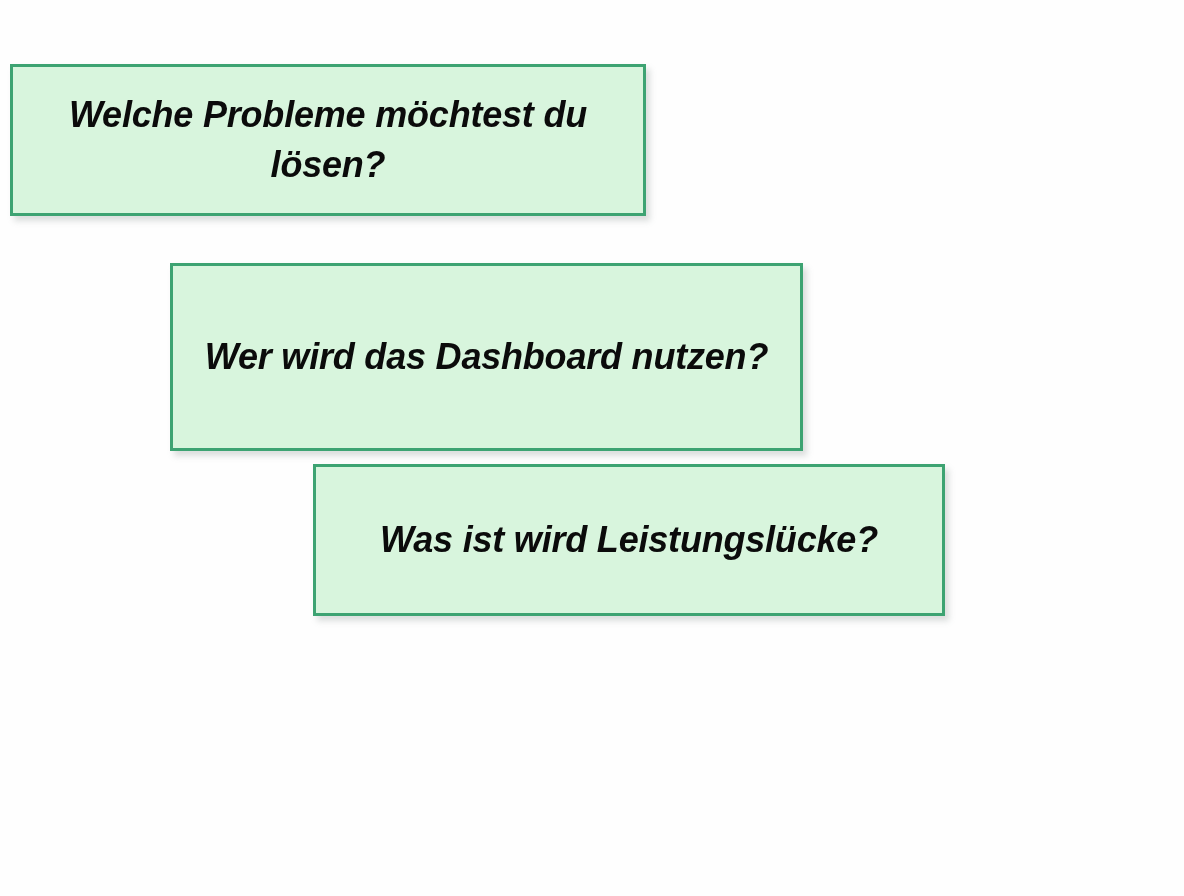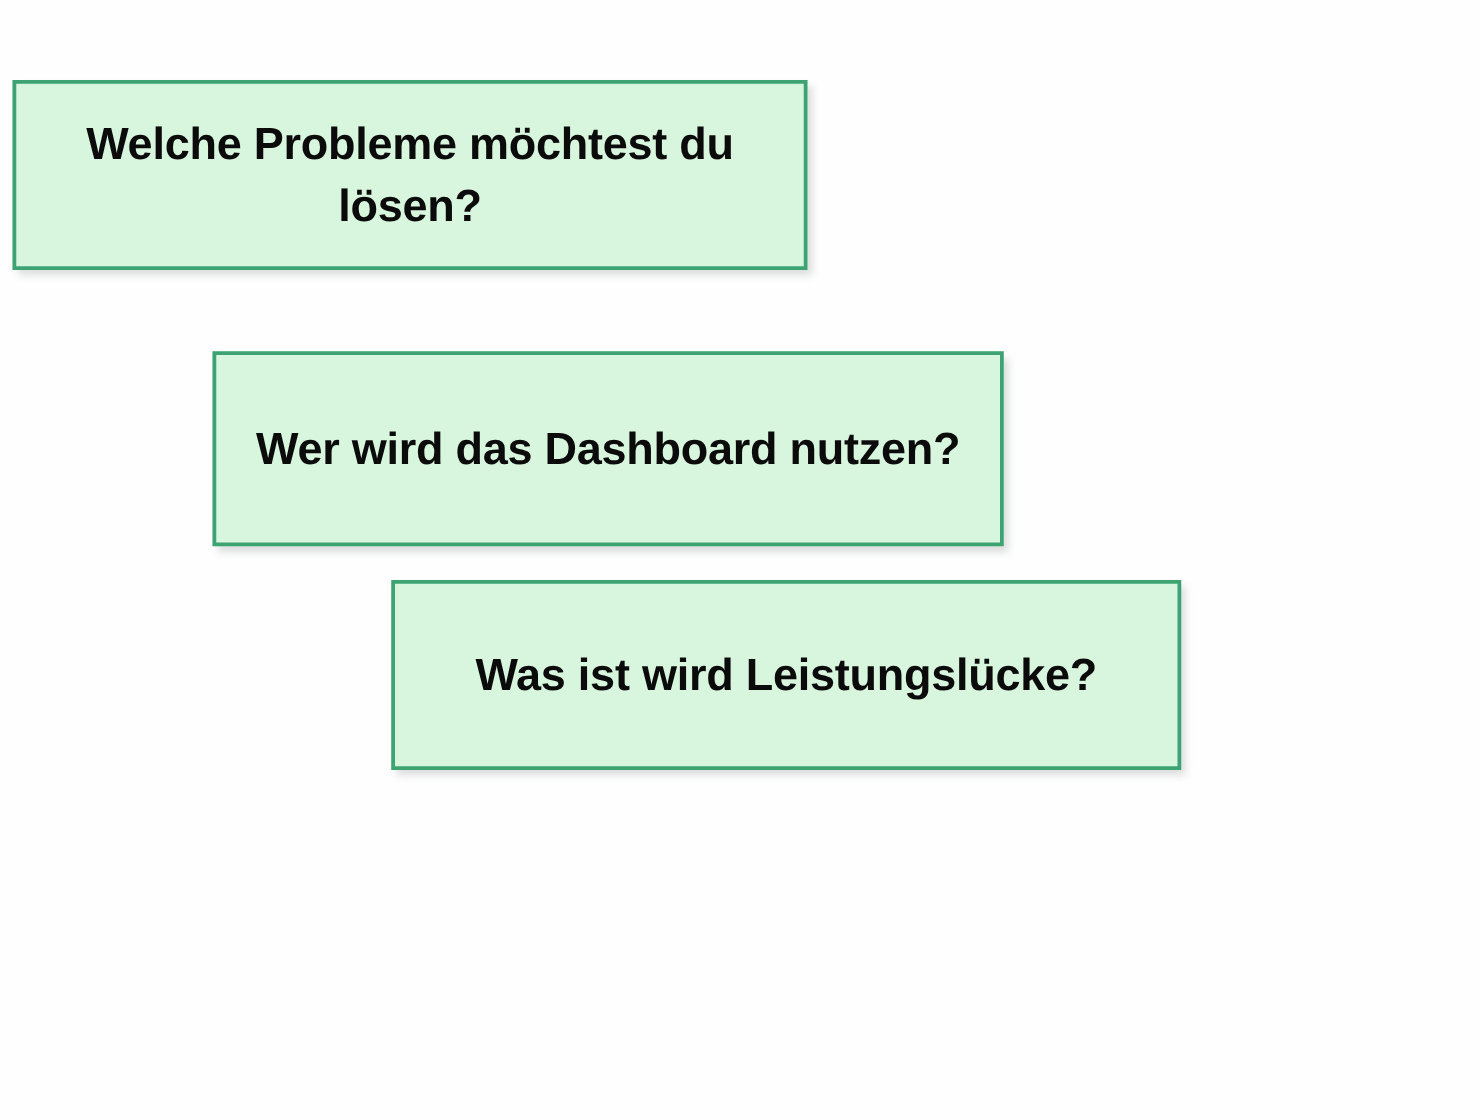--- a/index.html
+++ b/index.html
@@ -36,25 +36,26 @@
   .q-text {
     font-family: "Liberation Sans", sans-serif;
     font-weight: bold;
     font-size: 36px;
     line-height: 1.38;
     color: #0b0b0b;
     text-align: center;
     letter-spacing: -0.2px;
     width: 100%;
     word-wrap: break-word;
+    font-style: italic;
   }
 
   
   #box-1 { left: 10px;  top: 64px;  width: 636px; height: 152px; }
-  #box-2 { left: 170px; top: 281px; width: 633px; height: 156px; }
+  #box-2 { left: 170px; top: 263px; width: 633px; height: 188px; }
   #box-3 { left: 313px; top: 464px; width: 632px; height: 152px; }
 
   
   #box-1 .q-text { max-width: 560px; margin: 0 auto; }
   #box-2 .q-text { white-space: nowrap; }
   #box-3 .q-text { white-space: nowrap; }
 </style>
 </head>
 <body style="background: rgb(254, 254, 254);">
 

